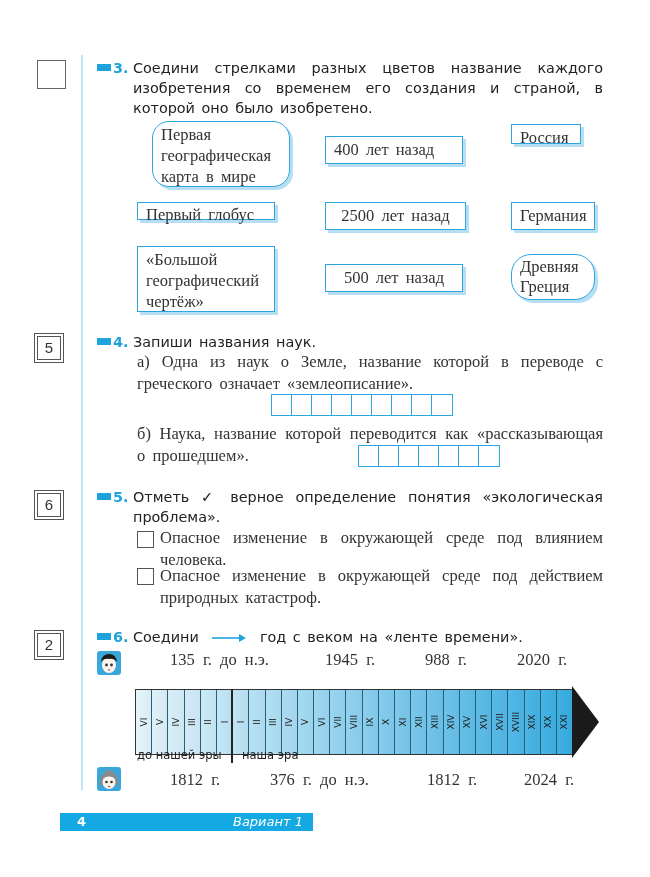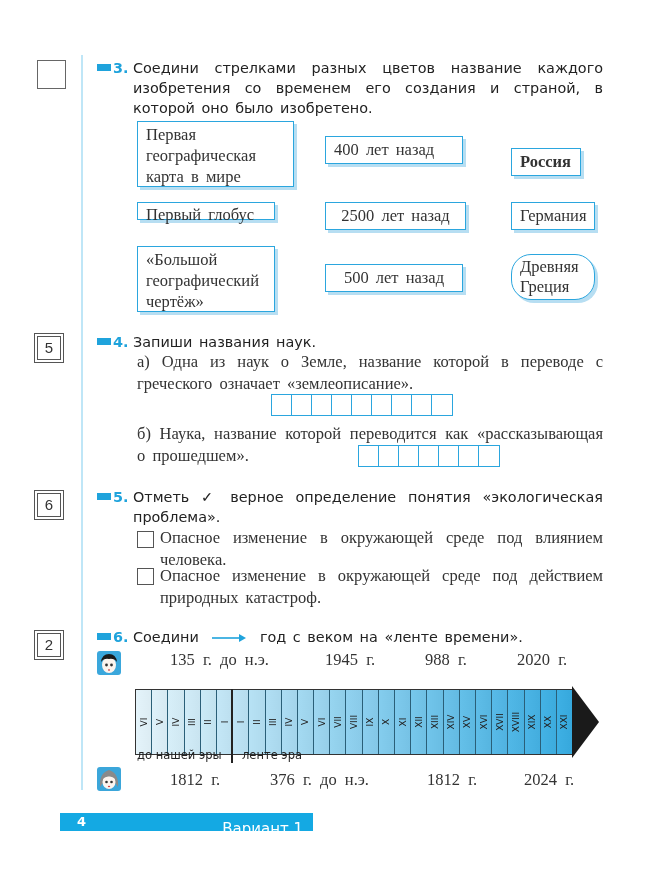--- a/index.html
+++ b/index.html
@@ -37,40 +37,40 @@
   .timeline { position: absolute; left: 135px; top: 689px; height: 66px; display: flex; border: 1.5px solid #333; border-right: none; box-sizing: border-box; }
   .tcell { width: 16.2px; height: 100%; border-right: 1px solid #2a5f78; box-sizing: border-box; position: relative; }
   .tcell span { position: absolute; left: 50%; top: 50%; transform: translate(-50%, -50%) rotate(-90deg); font-family: "DejaVu Sans", sans-serif; font-size: 9px; color: #222; white-space: nowrap; }
   .era-div { position: absolute; left: 231px; top: 689px; width: 2px; height: 74px; background: #222; }
   .arrowhead { position: absolute; left: 572px; top: 686px; width: 0; height: 0; border-top: 36px solid transparent; border-bottom: 36px solid transparent; border-left: 27px solid #1a1a1a; }
   .era-label { position: absolute; top: 748px; font-family: "DejaVu Sans", sans-serif; font-size: 11.5px; color: #222; }
 
   .footer { position: absolute; left: 60px; top: 813px; width: 253px; height: 18px; background: #14a9e3; color: #fff;
             font-family: "DejaVu Sans", sans-serif; font-weight: bold; font-size: 13px; line-height: 18px; }
   .footer .pg { position: absolute; left: 17px; top: 0; }
-  .footer .var { position: absolute; right: 10px; top: 7px; font-weight: normal; font-size: 15px; }
+  .footer .var { position: absolute; right: 10px; top: 0; font-weight: normal; font-size: 13px; font-style: italic; }
 </style>
 </head>
 <body>
 
 <div class="vline"></div>
 
 <div class="score plain" style="top:60px;"></div>
 <div class="task-head" style="top:58px;"><span class="bullet"></span><span class="tnum">3.</span></div>
 <div class="head-text" style="top:58px;">Соедини стрелками разных цветов название каждого изобретения со временем его создания и страной, в которой оно было изобретено.</div>
 
-<div class="box" style="left:137px; top:121px; width:157px; height:66px;">Первая географическая карта в мире</div>
+<div class="box" style="left:152px; top:121px; width:138px; height:66px;border-radius:17px;">Первая географическая карта в мире</div>
 <div class="box" style="left:137px; top:202px; width:138px; height:18px; line-height:20px;">Первый глобус</div>
 <div class="box" style="left:137px; top:246px; width:138px; height:66px;">«Большой географический чертёж»</div>
 
 <div class="box" style="left:325px; top:136px; width:138px; height:28px; line-height:22px; text-align:left;">400 лет назад</div>
 <div class="box" style="left:325px; top:202px; width:141px; height:28px; line-height:22px; text-align:center;">2500 лет назад</div>
 <div class="box" style="left:325px; top:264px; width:138px; height:28px; line-height:22px; text-align:center;">500 лет назад</div>
 
-<div class="box" style="left:511px; top:148px; width:70px; height:28px; line-height:22px;font-weight:bold;">Россия</div>
+<div class="box" style="left:511px; top:124px; width:70px; height:20px; line-height:22px;">Россия</div>
 <div class="box" style="left:511px; top:202px; width:84px; height:28px; line-height:22px;">Германия</div>
 <div class="box" style="left:511px; top:254px; width:84px; height:46px; line-height:20px;border-radius:20px;">Древняя Греция</div>
 
 <div class="score dbl" style="top:336px;">5</div>
 <div class="task-head" style="top:332px;"><span class="bullet"></span><span class="tnum">4.</span></div>
 <div class="head-text" style="top:332px;">Запиши названия наук.</div>
 <div class="body-text" style="left:137px; top:351px; width:466px;">а) Одна из наук о Земле, название которой в переводе с греческого означает «землеописание».</div>
 <div class="cells" style="left:271px; top:394px;">
   <div class="cell"></div>
     <div class="cell"></div>
@@ -203,21 +203,21 @@
     <div class="tcell" style="background: linear-gradient(to right, rgb(68, 179, 229), rgb(60, 171, 221));">
       <span>XX</span>
     </div>
     <div class="tcell" style="background: linear-gradient(to right, rgb(62, 176, 228), rgb(54, 168, 220));">
       <span>XXI</span>
     </div>
   </div>
 <div class="era-div"></div>
 <div class="arrowhead"></div>
 <div class="era-label" style="left:137px;">до нашей эры</div>
-<div class="era-label" style="left:242px;">ленте эра</div>
+<div class="era-label" style="left:242px;">наша эра</div>
 
 <div class="avatar" style="left:97px; top:767px; background:#3ba6da;">
   <svg width="24" height="24" viewBox="0 0 24 24">
       <path d="M3 20 Q2 6 12 3 Q22 6 21 20 Q18 14 12 14 Q6 14 3 20Z" fill="#8a8a8a"></path>
       <ellipse cx="12" cy="15" rx="6.5" ry="7" fill="#fdf4ee"></ellipse>
       <path d="M5.5 12 Q7 6 12 6 Q17 6 18.5 12 Q15 9 12 9.5 Q9 9 5.5 12Z" fill="#8a8a8a"></path>
       <circle cx="9.5" cy="15" r="1.3" fill="#333"></circle>
       <circle cx="14.5" cy="15" r="1.3" fill="#333"></circle>
       <ellipse cx="12" cy="19.5" rx="1.2" ry="0.7" fill="#c44"></ellipse>
     </svg>

